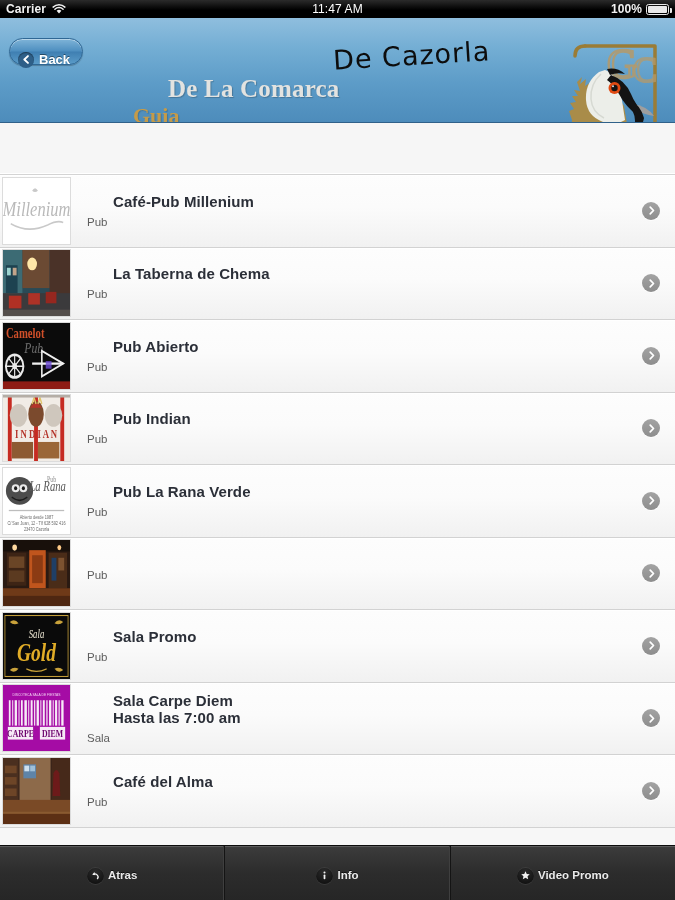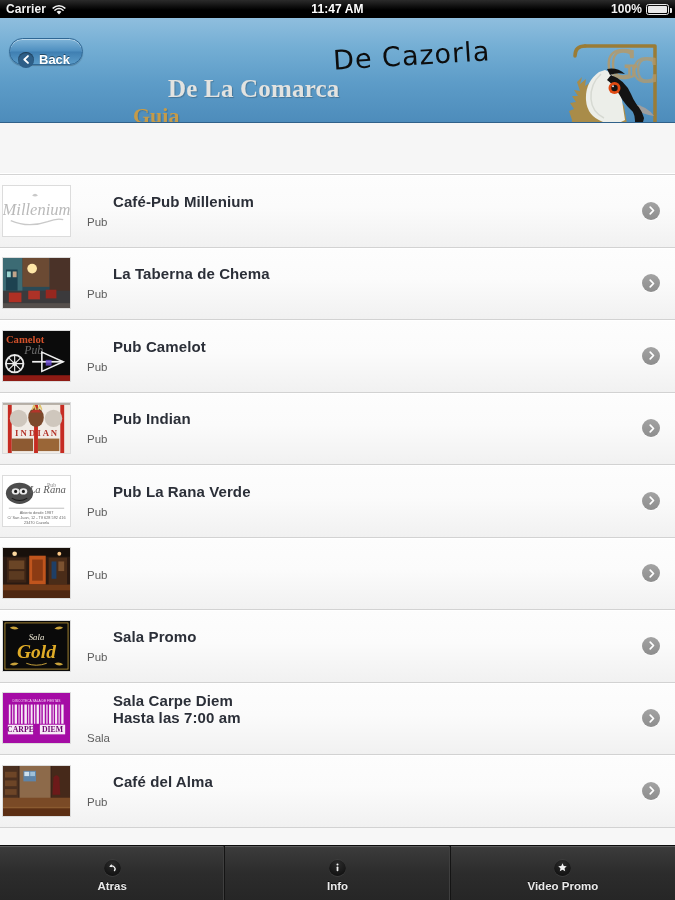--- a/index.html
+++ b/index.html
@@ -15,22 +15,22 @@
   
   .statusbar {
     height:18px; flex:0 0 18px;
     background:linear-gradient(180deg,#2b2b2b 0%,#000 55%,#000 100%);
     color:#f2f2f2;
     display:flex; align-items:center;
     font-size:12px; font-weight:bold;
     padding:0 6px;
     letter-spacing:.1px;
   }
-  .sb-left { display:flex; align-items:flex-end; gap:6px; }
-  .sb-center { position:absolute; left:0; right:0; text-align:center; font-size:12px; font-weight:bold; color:#fff; pointer-events:none;}
+  .sb-left { display:flex; align-items:center; gap:6px; }
+  .sb-center { position:absolute; left:0; right:0; text-align:center; font-size:12px; font-weight:normal; color:#fff; pointer-events:none;}
   .sb-right { margin-left:auto; display:flex; align-items:center; gap:4px; position:relative; z-index:2;}
   .wifi { display:inline-block; width:14px; height:11px; position:relative; }
   .batt { display:inline-block; width:23px; height:11px; border:1.5px solid #e9e9e9; border-radius:2.5px; position:relative; }
   .batt::after { content:""; position:absolute; right:-4px; top:3px; width:2px; height:5px; background:#e9e9e9; border-radius:0 1px 1px 0;}
   .batt i { position:absolute; left:1px; top:1px; bottom:1px; right:1px; background:#e9e9e9; border-radius:1px; display:block;}
 
   
   .navbar {
     position:relative; flex:0 0 105px; height:105px;
     background:linear-gradient(180deg,#8fbede 0%,#74aed4 28%,#5d9cc8 62%,#4d8cbb 100%);
@@ -91,21 +91,21 @@
     position:relative;
     display:flex; align-items:center;
     height:72.5px;
     padding:0 10px 0 0;
     background:linear-gradient(180deg,#fdfdfd 0%,#fbfbfb 45%,#f1f1f1 100%);
     border-bottom:1px solid #d2d2d2;
     box-shadow:inset 0 1px 0 #ffffff;
     cursor:pointer;
   }
   .thumb {
-    flex:0 0 69px; width:69px; height:52px;
+    flex:0 0 69px; width:69px; height:68px;
     margin-left:2px; margin-right:16px;
     background:#fff;
     border:1px solid #dcdcdc;
     overflow:hidden; position:relative;
   }
   .thumb svg, .thumb .art { display:block; width:100%; height:100%; }
   .texts { flex:1 1 auto; min-width:0; display:flex; flex-direction:column; justify-content:center; gap:2px; }
   .title {
     font-size:15px; font-weight:bold; color:#2b2f38;
     line-height:17px; letter-spacing:.1px;margin-left:26px;
@@ -122,21 +122,21 @@
 
   
   .toolbar {
     flex:0 0 55px; height:55px;
     display:flex;
     background:linear-gradient(180deg,#4a4a4a 0%,#3b3b3b 3%,#2c2c2c 50%,#262626 100%);
     border-top:1px solid #0d0d0d;
     box-shadow:inset 0 1px 0 rgba(255,255,255,.13);
   }
   .tbtn {
-    flex:1 1 0; display:flex; flex-direction:column;
+    flex:1 1 0; display:flex; flex-direction:row;
     align-items:center; justify-content:center; gap:4px;
     color:#eaeaea; font-size:11.5px; font-weight:bold;
     cursor:pointer;
     border-right:1px solid #141414;
     box-shadow:inset -1px 0 0 #3f3f3f;
     text-shadow:0 -1px 0 rgba(0,0,0,.7);
     padding-top:4px;
   }
   .tbtn:last-child { border-right:none; box-shadow:none; }
   .ticon {
@@ -284,21 +284,21 @@
       <circle cx="12" cy="34" r="2.4" fill="#e9e9e9"></circle>
       <path d="M12 25 v18 M3 34 h18 M5.6 27.6 l12.8 12.8 M18.4 27.6 L5.6 40.4" stroke="#e9e9e9" stroke-width="1.2"></path>
       <path d="M40 22 L62 32 L40 42 Z" fill="none" stroke="#f0f0f0" stroke-width="1.6"></path>
       <path d="M30 32 H62" stroke="#f0f0f0" stroke-width="1.8"></path>
       <rect x="44" y="30" width="6" height="6" fill="#6d4bd6" opacity=".8"></rect>
       <rect x="0" y="46" width="69" height="6" fill="#8e1b14"></rect>
     </svg>
           </div>
           <div class="texts">
             <div class="title">
-              <span>Pub Camelot</span>
+              <span>Pub Abierto</span>
             </div>
             <div class="subtitle">Pub</div>
           </div>
           <div class="chev">
             <svg viewBox="0 0 10 10" width="9" height="9">
               <path d="M3.6 1.3 L7.2 5 L3.6 8.7" stroke="#ffffff" stroke-width="1.9" fill="none" stroke-linecap="round" stroke-linejoin="round"></path>
             </svg>
           </div>
         </div>
         <div class="row">

